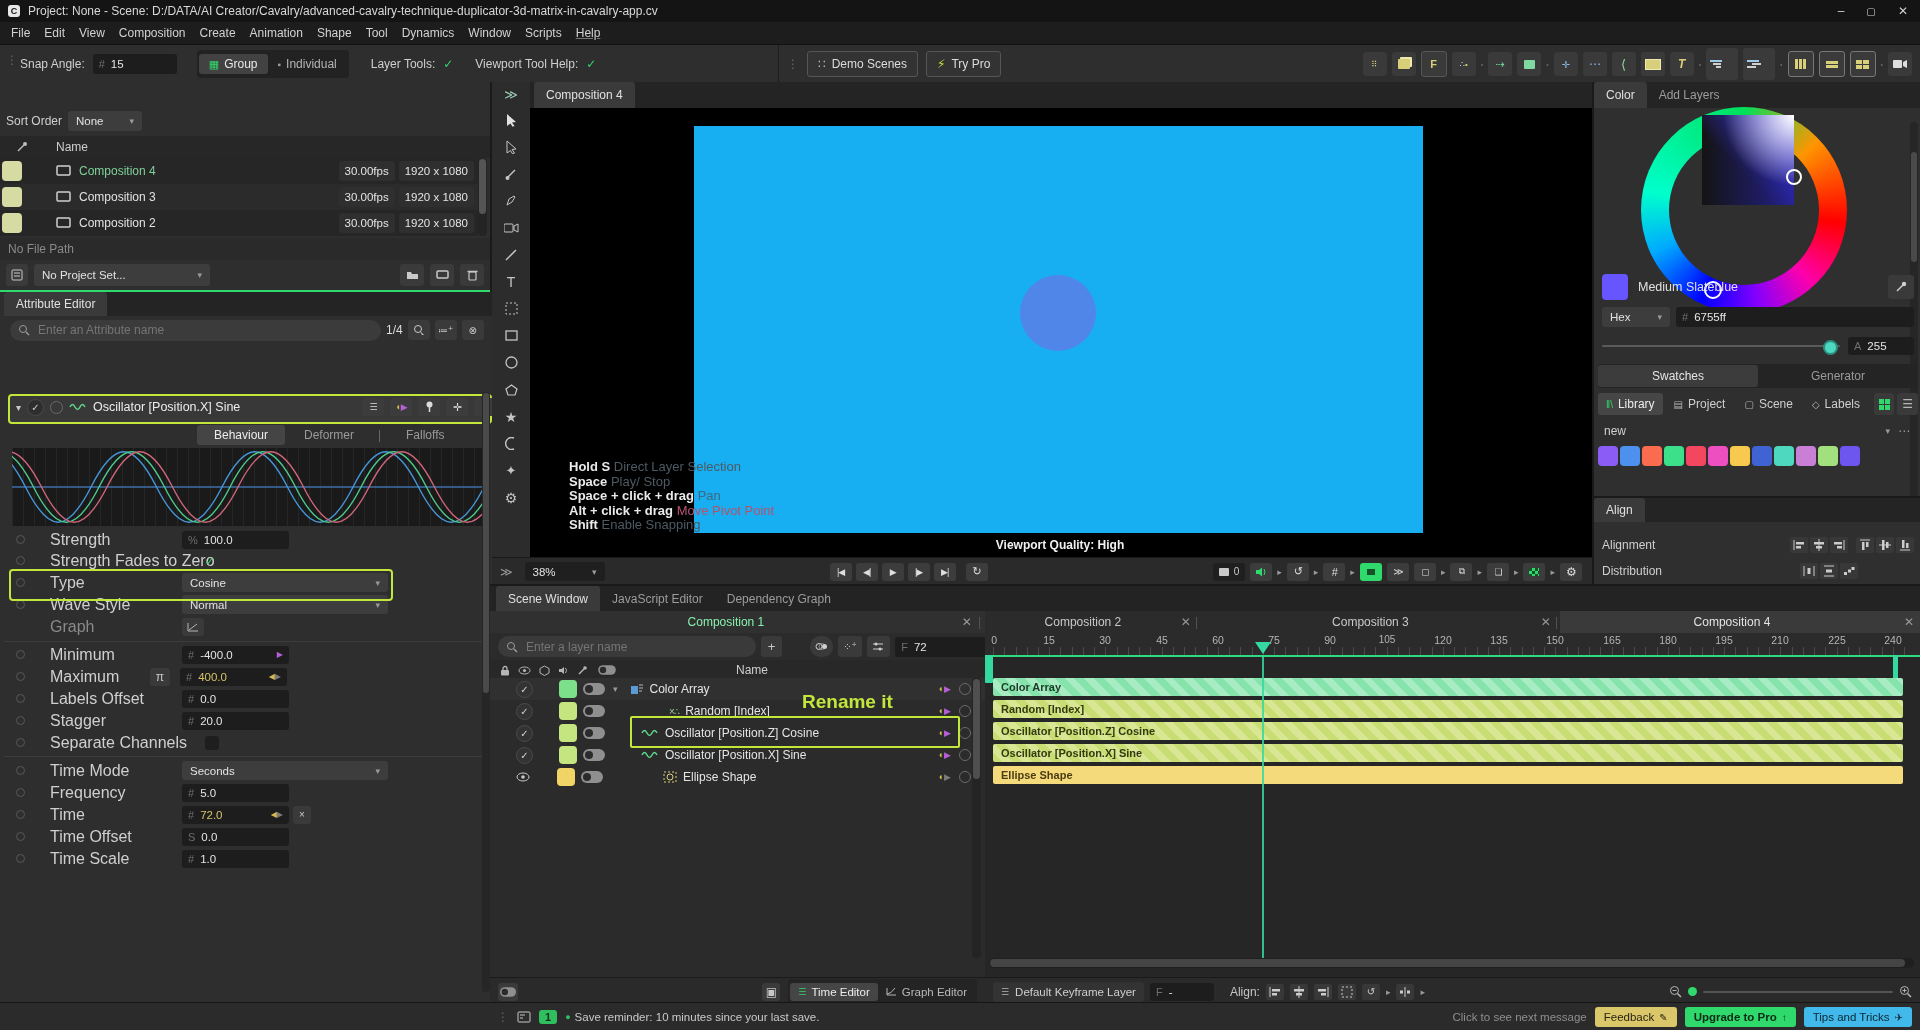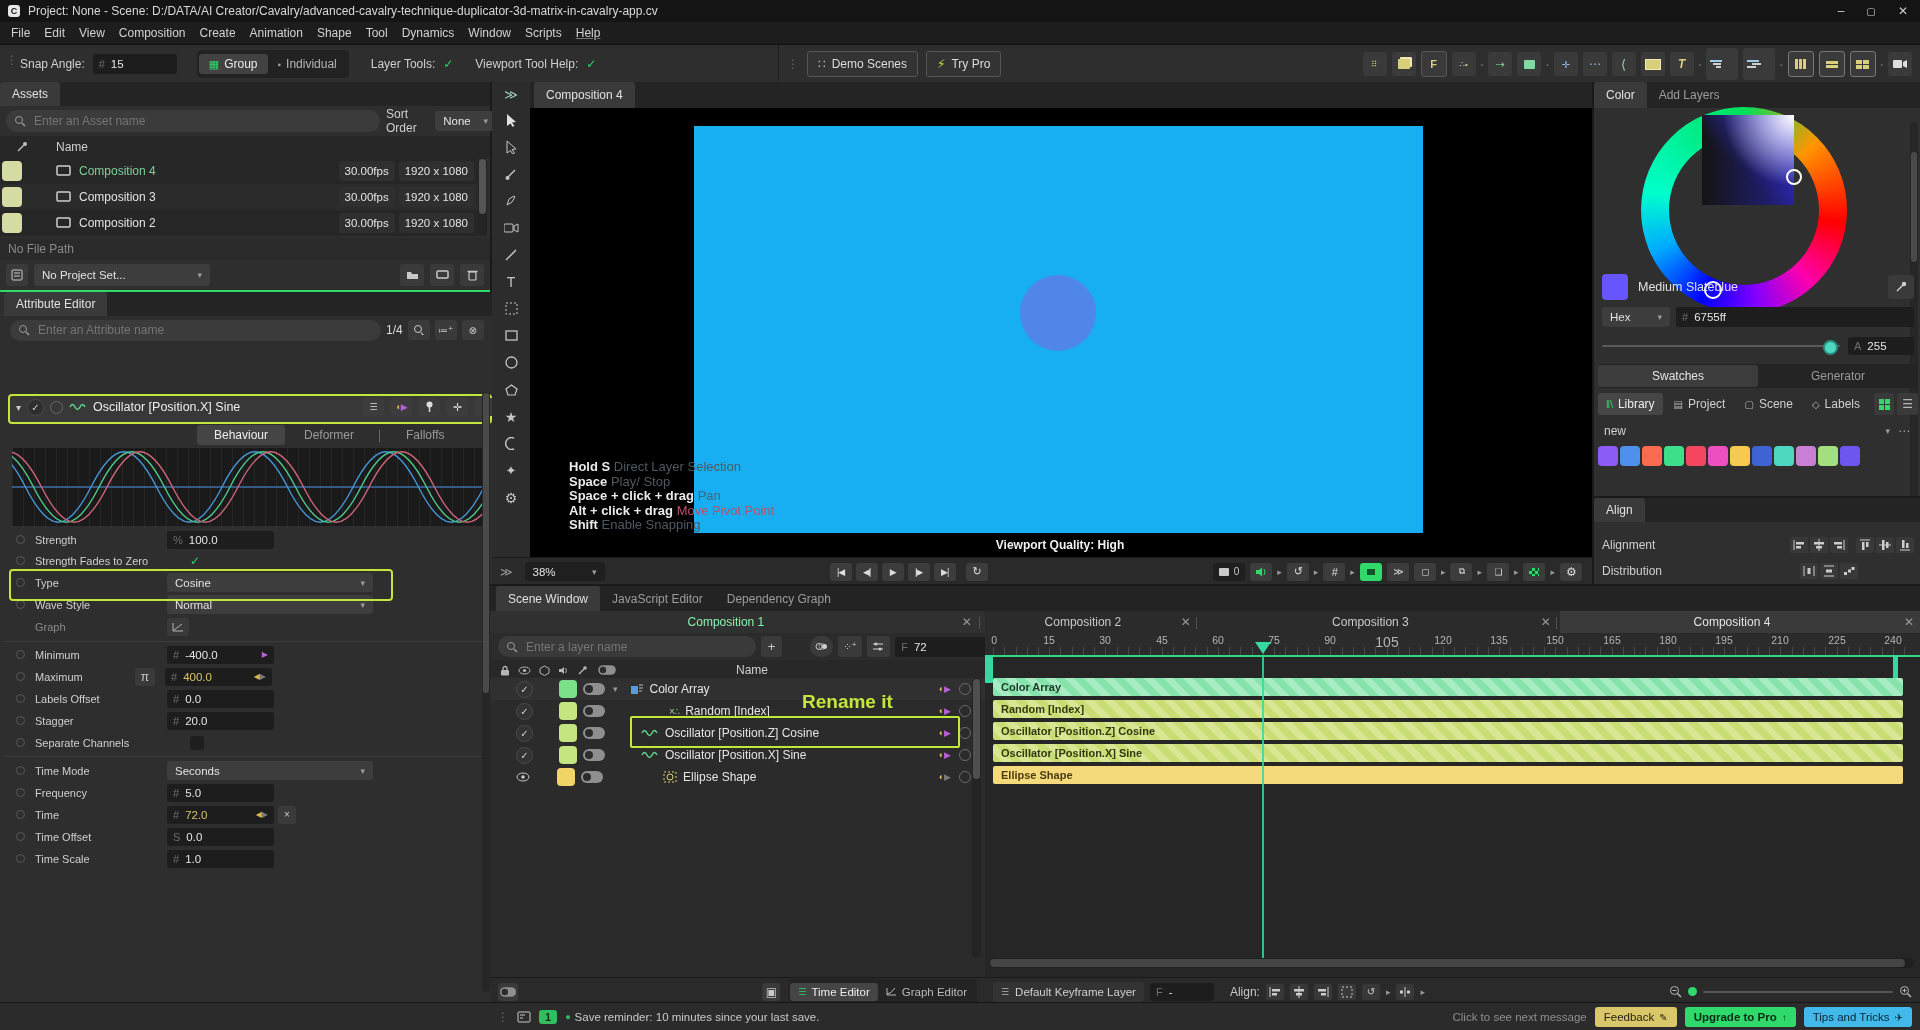--- a/index.html
+++ b/index.html
@@ -9,21 +9,21 @@
   .ico{display:inline-flex;align-items:center;justify-content:center;}
   .btn{display:inline-flex;align-items:center;justify-content:center;background:#3a3a3a;border-radius:3px;color:#c9c9c9;}
   .inp{background:#1d1d1d;border-radius:3px;color:#e4e4e4;display:flex;align-items:center;padding:0 6px;font-size:11.5px;}
   .pfx{color:#6e6e6e;margin-right:6px;font-size:11px;}
   .sel{background:#3d3d3d;border-radius:3px;display:flex;align-items:center;justify-content:space-between;padding:0 8px;color:#e2e2e2;font-size:11.5px;}
   .caret{font-size:9px;color:#9a9a9a;}
   .tab{display:inline-flex;align-items:center;padding:0 12px;height:100%;color:#9c9c9c;}
   .tab.active{background:#3a3a3a;color:#e0e0e0;border-radius:3px 3px 0 0;}
   .arow{position:absolute;left:0;width:486px;height:21px;display:flex;align-items:center;}
   .adot{width:7px;height:7px;border:1px solid #585858;border-radius:50%;margin-left:12px;flex:none;}
-  .albl{margin-left:10px;width:132px;color:#cfcfcf;font-size:11px;white-space:nowrap;}
+  .albl{margin-left:25px;width:132px;color:#cfcfcf;font-size:16px;white-space:nowrap;}
   .mark{font-size:8px;line-height:1;}
   .chip{width:20px;height:20px;border-radius:4px;display:inline-block;}
   .lrow{position:absolute;left:0;width:495px;height:22px;display:flex;align-items:center;background:#2b2b2b;}
   .chk{width:15px;height:15px;background:#333;border:1px solid #4a4a4a;border-radius:3px;display:inline-flex;align-items:center;justify-content:center;color:#cfcfcf;font-size:10px;}
   .filmtg{width:22px;height:12px;background:#8f8f8f;border-radius:6px;position:relative;}
   .filmtg::before{content:"";position:absolute;left:2px;top:2px;width:8px;height:8px;border-radius:50%;background:#2b2b2b;}
   .halfdots{display:inline-flex;align-items:center;gap:1px;}
   .ybar{height:18px;border-radius:2px;position:absolute;display:flex;align-items:center;font-size:11px;font-weight:bold;padding-left:8px;white-space:nowrap;overflow:hidden;}
   .tickbtn{width:18px;height:16px;background:#383838;border-radius:2px;display:inline-flex;align-items:center;justify-content:center;}
   svg{display:block;}
@@ -148,31 +148,21 @@
           <svg width="15" height="10">
             <rect x="0" y="1" width="9" height="8" rx="1" fill="#dedede"></rect>
             <path d="M10 3 L14 1 L14 9 L10 7 Z" fill="#dedede"></path>
           </svg>
         </span>
     </div>
   </div>
 
   <div class="abs" style="left:0;top:82px;width:490px;height:920px;background:#2e2e2e;border-right:2px solid #1a1a1a;">
 
-    <div class="abs" style="left:0;top:0;width:490px;height:24px;background:#242424;">
-      <span class="tab active" style="height:24px;">Assets</span>
-    </div>
     <div class="abs flex" style="left:0;top:26px;width:490px;height:26px;gap:6px;padding-left:6px;">
-      <span class="flex" style="background:#3b3b3b;border-radius:11px;height:22px;flex:none;width:358px;padding:0 8px;gap:6px;">
-        <svg width="12" height="12">
-            <circle cx="5" cy="5" r="3.5" fill="none" stroke="#9a9a9a"></circle>
-            <line x1="8" y1="8" x2="11" y2="11" stroke="#9a9a9a" stroke-width="1.5"></line>
-          </svg>
-        <input style="background: transparent; border: none; outline: none; color: rgb(221, 221, 221); font-size: 12px; width: 300px;" placeholder="Enter an Asset name">
-      </span>
       <span style="color:#cfcfcf;">Sort Order</span>
       <span class="sel" style="width:58px;height:20px;">
         <span>None</span>
           <span class="caret">▾</span>
       </span>
     </div>
     <div class="abs flex" style="left:0;top:54px;width:490px;height:22px;background:#272727;">
       <svg width="12" height="12" style="margin-left:16px;">
           <line x1="2" y1="10" x2="8" y2="4" stroke="#bdbdbd" stroke-width="1.5"></line>
           <circle cx="9" cy="3" r="2" fill="#bdbdbd"></circle>
@@ -989,21 +979,21 @@
 
     <div class="abs" style="left:0;top:47px;width:935px;height:22px;background:#2b2b2b;">
       <div class="abs" style="left:8px;top:14px;width:920px;height:8px;background-image:repeating-linear-gradient(to right,#4a4a4a 0 1px,transparent 1px 11.25px);"></div>
       <span class="abs" style="left:8px;top:1px;transform:translateX(-30%);font-size:10.5px;color:#b5b5b5;">0</span>
       <span class="abs" style="left:64px;top:1px;transform:translateX(-50%);font-size:10.5px;color:#b5b5b5;">15</span>
       <span class="abs" style="left:120px;top:1px;transform:translateX(-50%);font-size:10.5px;color:#b5b5b5;">30</span>
       <span class="abs" style="left:177px;top:1px;transform:translateX(-50%);font-size:10.5px;color:#b5b5b5;">45</span>
       <span class="abs" style="left:233px;top:1px;transform:translateX(-50%);font-size:10.5px;color:#b5b5b5;">60</span>
       <span class="abs" style="left:289px;top:1px;transform:translateX(-50%);font-size:10.5px;color:#b5b5b5;">75</span>
       <span class="abs" style="left:345px;top:1px;transform:translateX(-50%);font-size:10.5px;color:#b5b5b5;">90</span>
-      <span class="abs" style="left:402px;top:1px;transform:translateX(-50%);font-size:14px;color:#b5b5b5;">105</span>
+      <span class="abs" style="left:402px;top:1px;transform:translateX(-50%);font-size:10px;color:#b5b5b5;">105</span>
       <span class="abs" style="left:458px;top:1px;transform:translateX(-50%);font-size:10.5px;color:#b5b5b5;">120</span>
       <span class="abs" style="left:514px;top:1px;transform:translateX(-50%);font-size:10.5px;color:#b5b5b5;">135</span>
       <span class="abs" style="left:570px;top:1px;transform:translateX(-50%);font-size:10.5px;color:#b5b5b5;">150</span>
       <span class="abs" style="left:627px;top:1px;transform:translateX(-50%);font-size:10.5px;color:#b5b5b5;">165</span>
       <span class="abs" style="left:683px;top:1px;transform:translateX(-50%);font-size:10.5px;color:#b5b5b5;">180</span>
       <span class="abs" style="left:739px;top:1px;transform:translateX(-50%);font-size:10.5px;color:#b5b5b5;">195</span>
       <span class="abs" style="left:795px;top:1px;transform:translateX(-50%);font-size:10.5px;color:#b5b5b5;">210</span>
       <span class="abs" style="left:852px;top:1px;transform:translateX(-50%);font-size:10.5px;color:#b5b5b5;">225</span>
       <span class="abs" style="left:908px;top:1px;transform:translateX(-50%);font-size:10.5px;color:#b5b5b5;">240</span>
 

